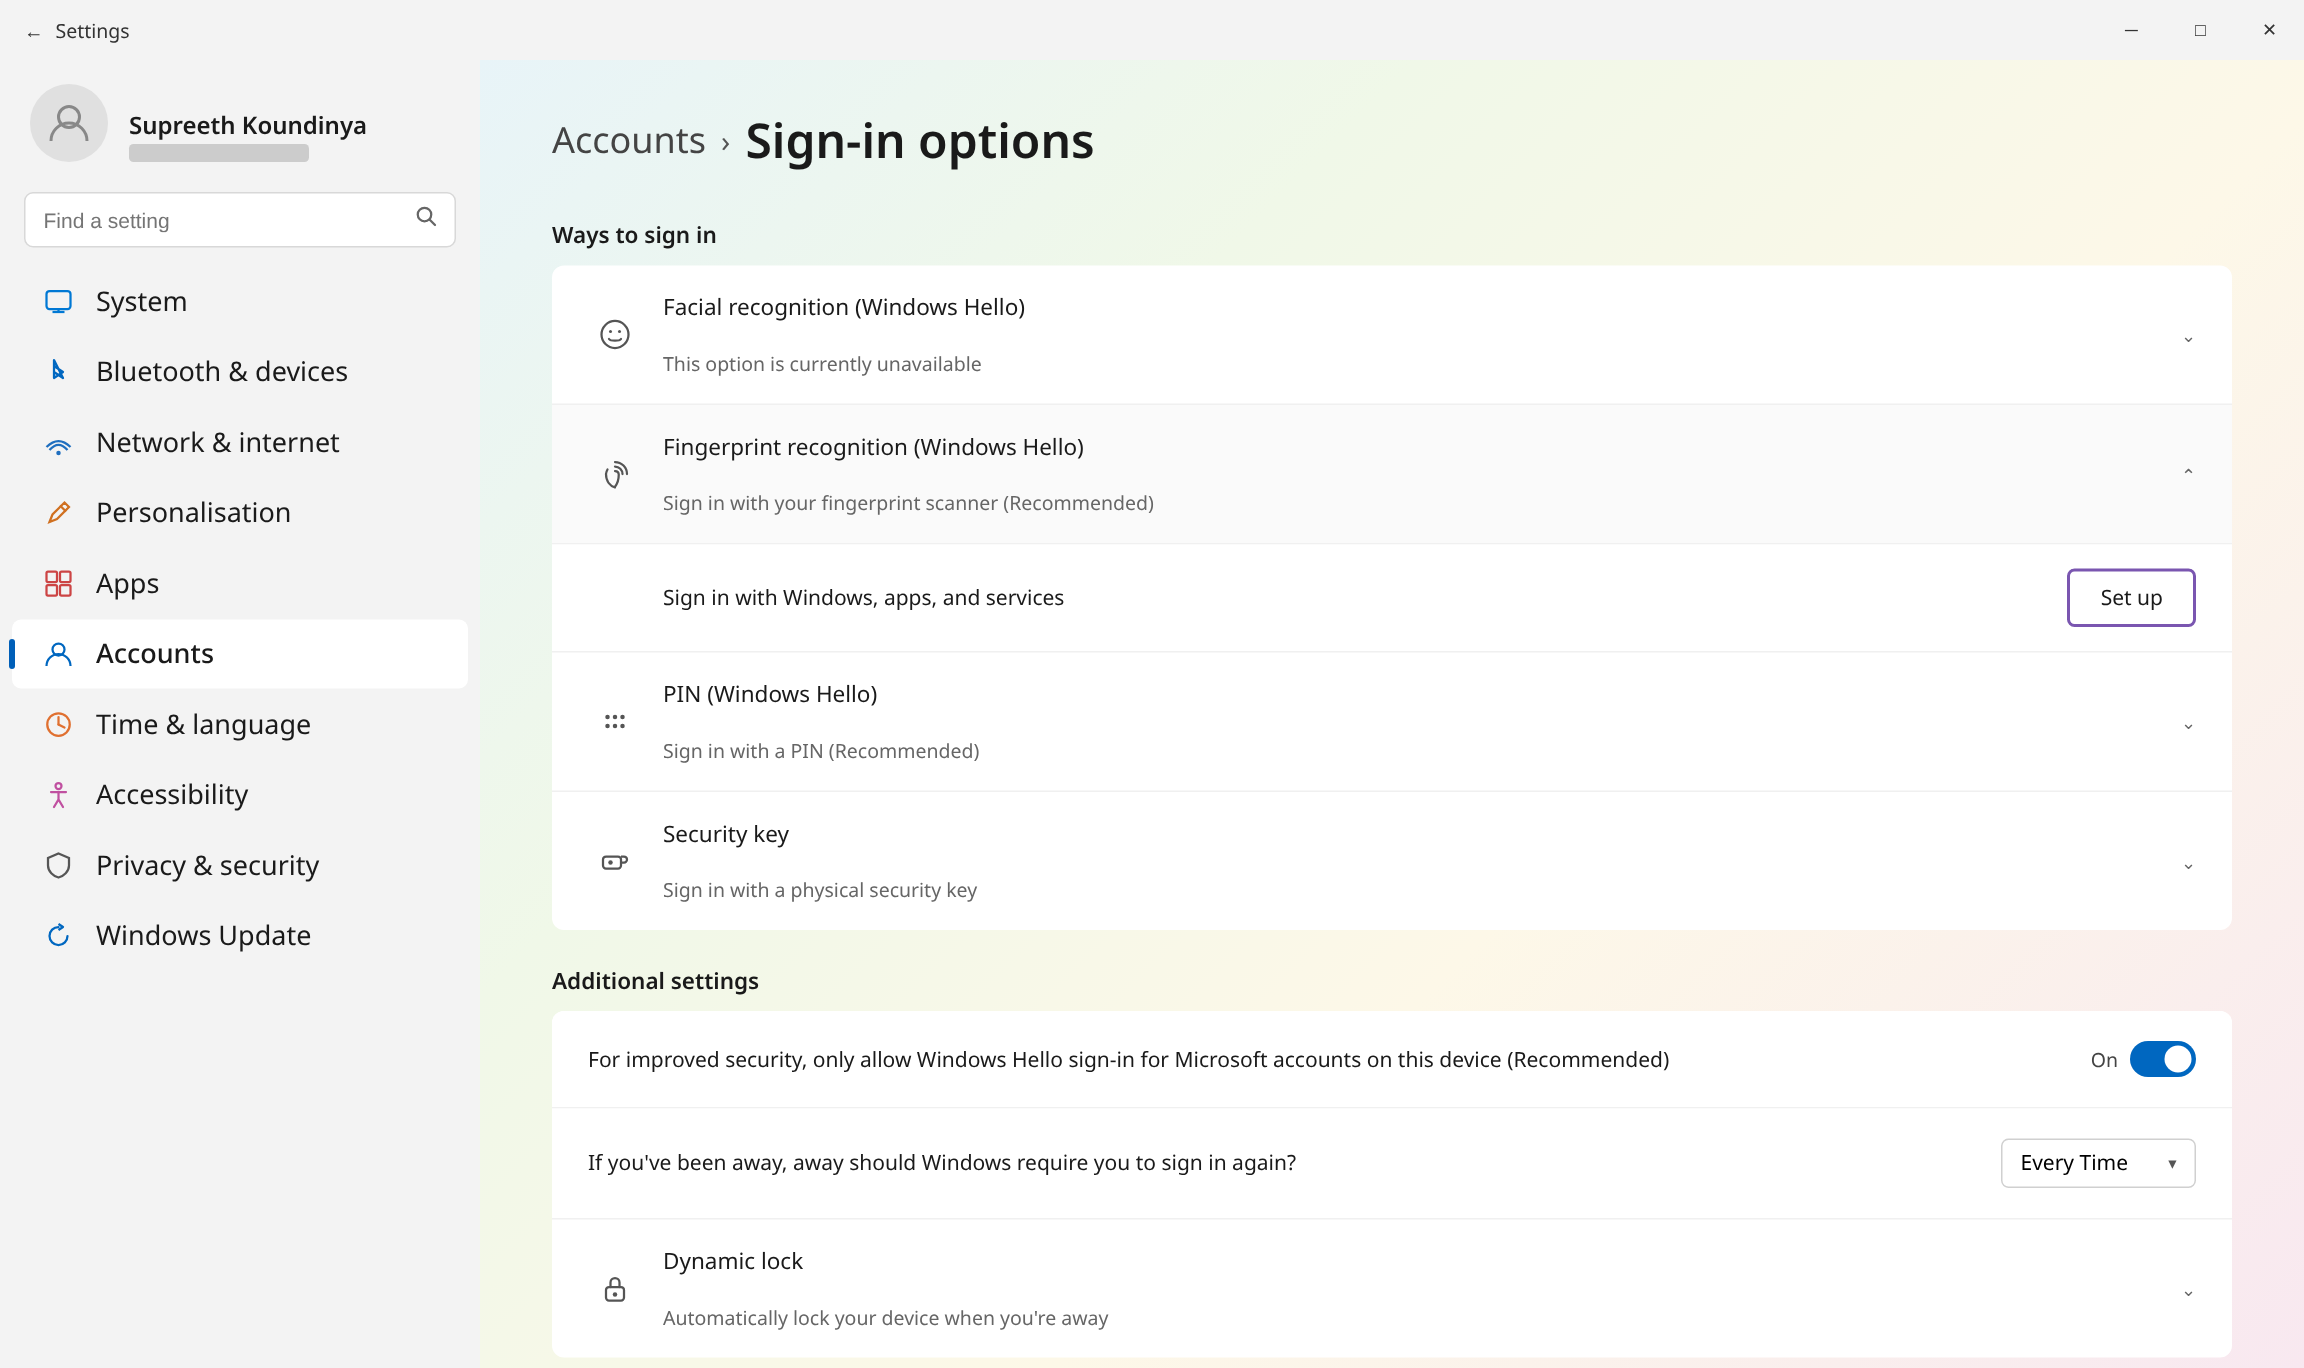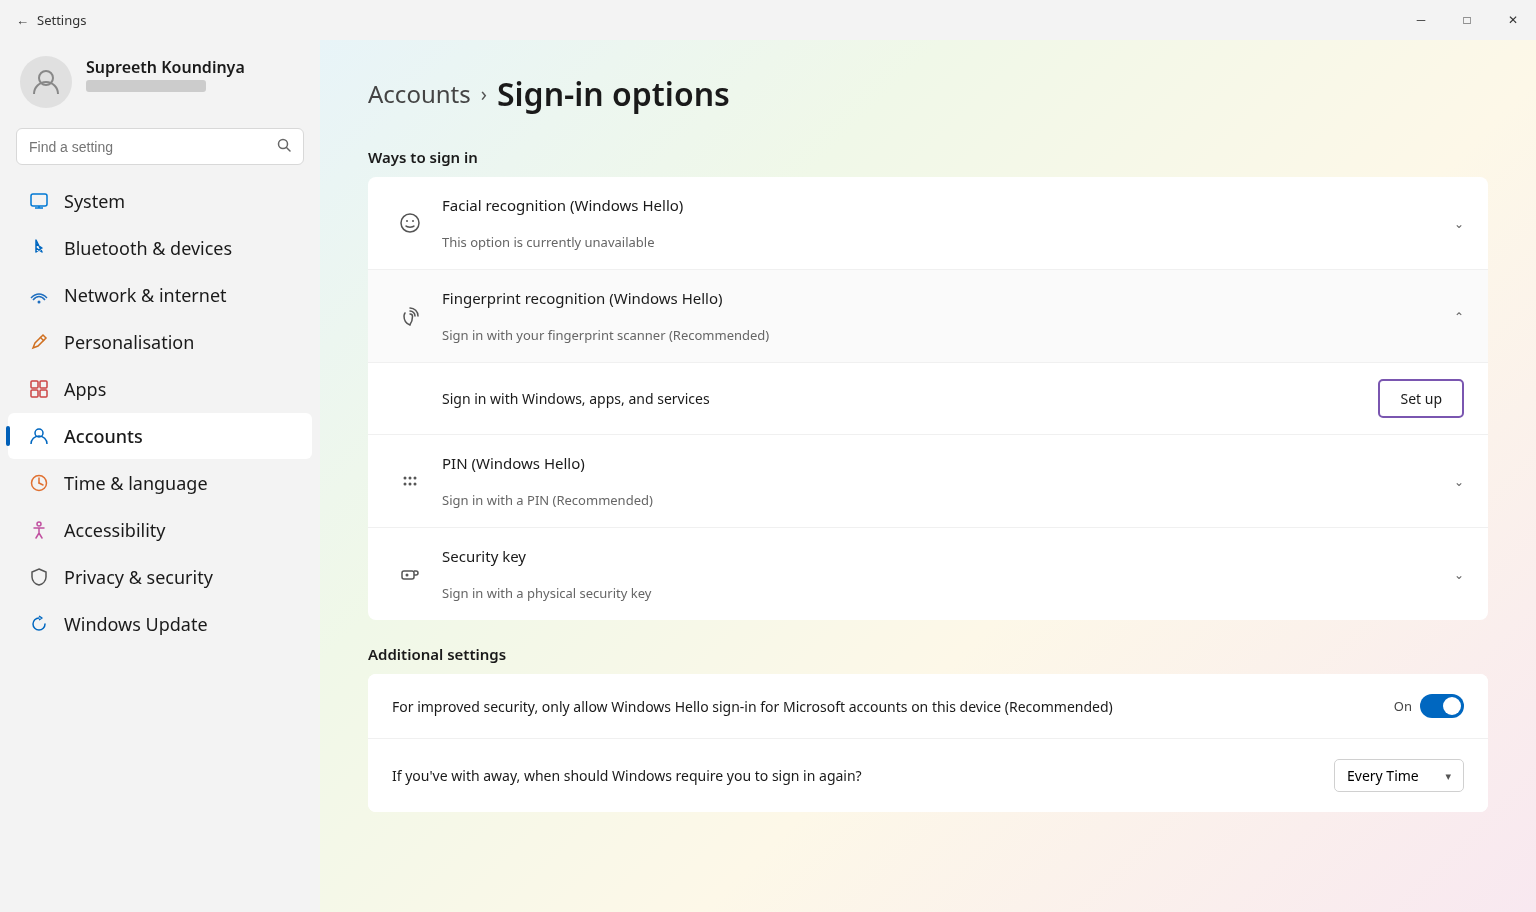--- a/index.html
+++ b/index.html
@@ -63,21 +63,21 @@
       width: 320px;
       flex-shrink: 0;
       background: #f3f3f3;
       display: flex;
       flex-direction: column;
       overflow-y: auto;
       padding-bottom: 16px;
     }
     .user-section {
       display: flex;
-      align-items: flex-start;
+      align-items: flex-end;
       gap: 14px;
       padding: 16px 20px 20px 20px;
     }
     .user-avatar {
       width: 52px;
       height: 52px;
       background: #e0e0e0;
       border-radius: 50%;
       display: flex;
       align-items: center;
@@ -572,21 +572,37 @@
         <div class="additional-row">
   <div class="additional-text">For improved security, only allow Windows Hello sign-in for Microsoft accounts on this device (Recommended)</div>
   <div class="toggle-container">
     <span class="toggle-label">On</span>
     <div class="toggle">
       <div class="toggle-thumb"></div>
     </div>
   </div>
 </div>
         <div class="additional-row">
-  <div class="additional-text">If you've with away, when should Windows require you to sign in again?</div>
+  <div class="additional-text">If you've been away, away should Windows require you to sign in again?</div>
   <div class="dropdown-select">
     <span>Every Time</span>
     <span class="dropdown-arrow">▾</span>
   </div>
 </div>
+        <div class="setting-row" style="border-bottom: none;">
+  <span class="setting-icon">
+    <svg width="22" height="22" viewBox="0 0 22 22" fill="none">
+              <rect x="5" y="10" width="12" height="9" rx="2" stroke="#555" stroke-width="1.5" fill="none"></rect>
+              <path d="M8 10V7a3 3 0 0 1 6 0v3" stroke="#555" stroke-width="1.5" stroke-linecap="round" fill="none"></path>
+              <circle cx="11" cy="15" r="1.5" fill="#555"></circle>
+            </svg>
+  </span>
+  <div class="setting-text">
+    <div class="setting-title">Dynamic lock</div>
+    <div class="setting-desc">Automatically lock your device when you're away</div>
+  </div>
+  <div class="setting-action">
+    <span class="chevron chevron-down"></span>
+  </div>
+</div>
       </div>
   </div>
 </div>
 
 </body></html>

